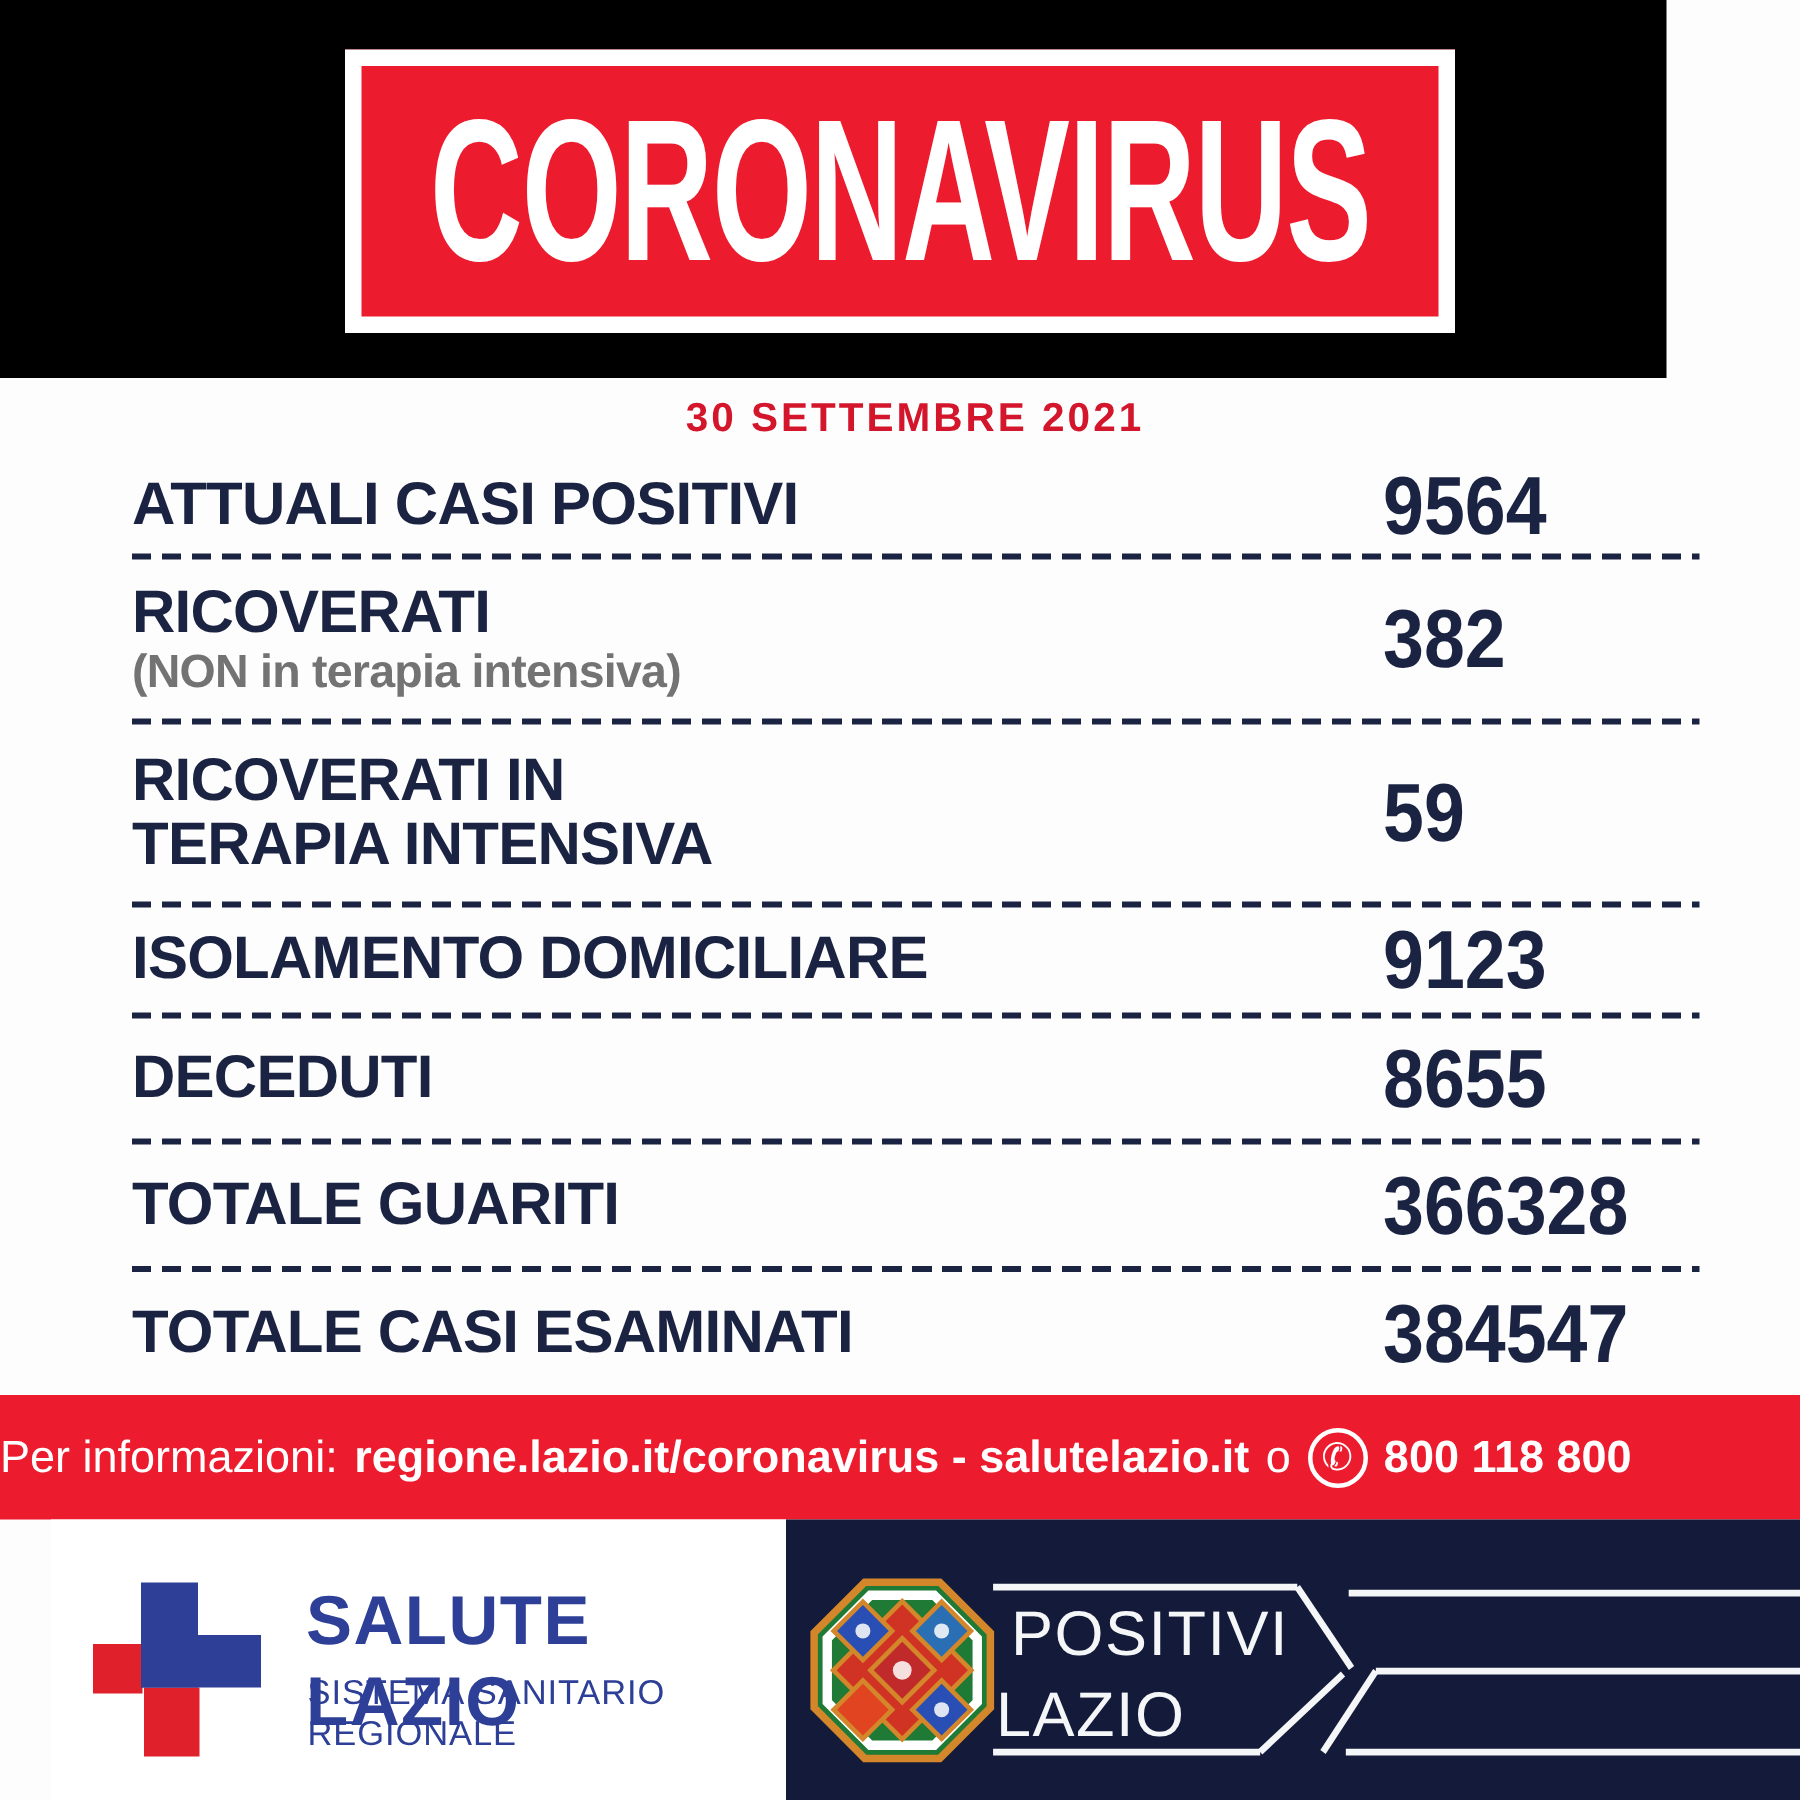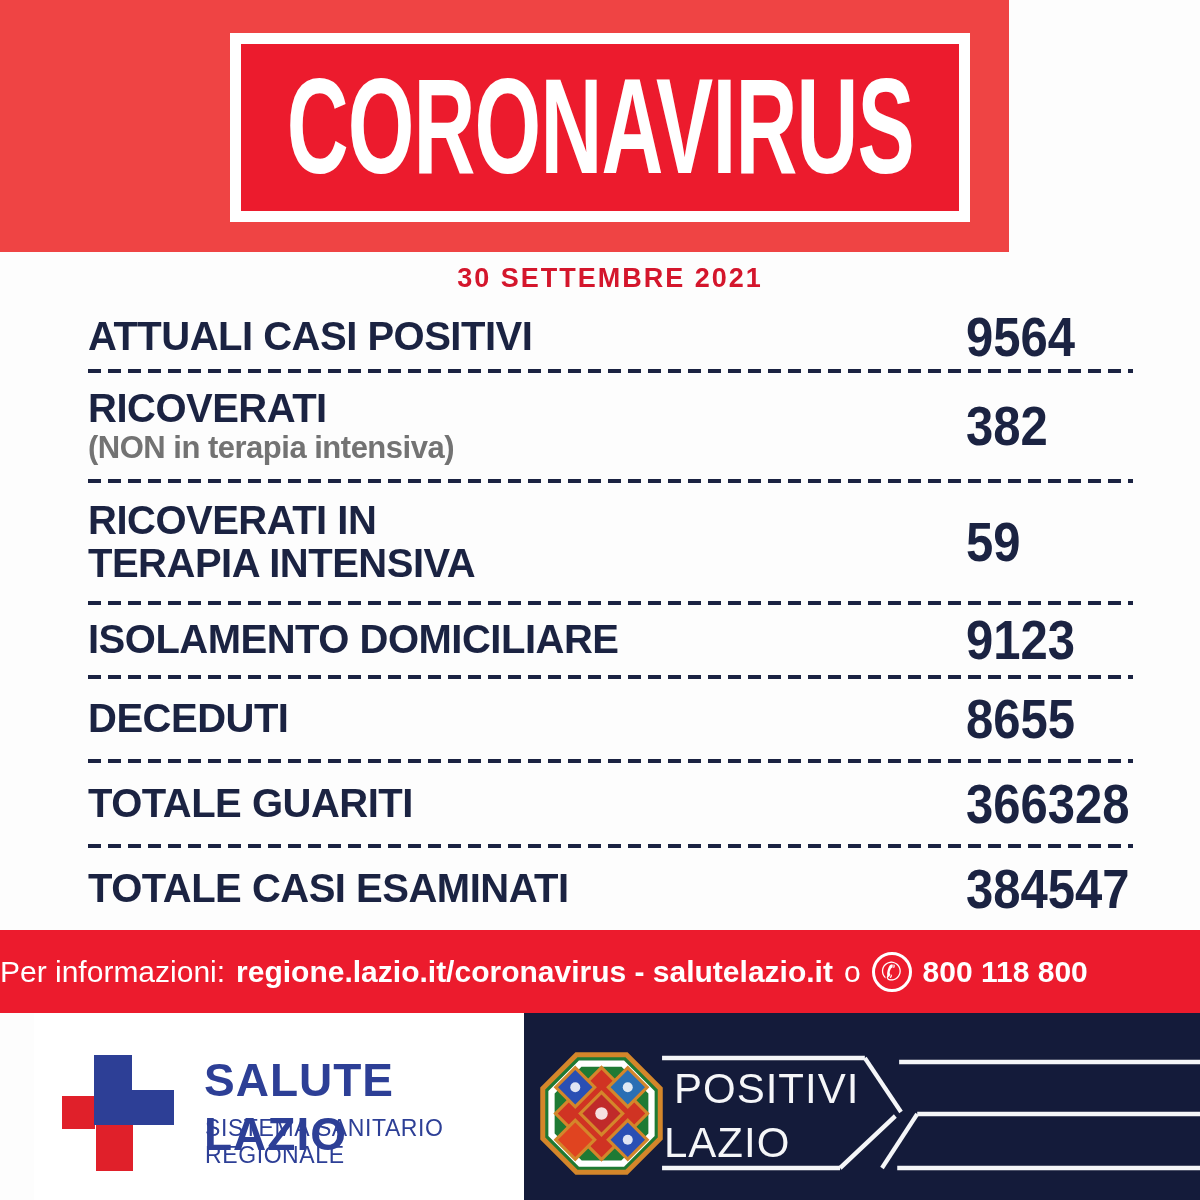--- a/index.html
+++ b/index.html
@@ -1,33 +1,33 @@
 <!DOCTYPE html>
 <html><head>
 <meta charset="utf-8">
 <style>
   html,body{margin:0;padding:0;}
   body{font-family:"Liberation Sans","DejaVu Sans",sans-serif;background:#888;}
   .canvas{position:relative;width:1200px;height:1200px;margin:0 auto;background:#fdfdfd;overflow:hidden;}
 
   
-  .banner{position:relative;width:980px;height:252px;background:#ef4444;padding-left:29px;}
+  .banner{position:relative;width:1111px;height:252px;background:#000000;}
   .title-box{position:absolute;left:230px;top:33px;width:740px;height:189px;
     border:11px solid #ffffff;box-sizing:border-box;background:#ec1b2d;
     display:flex;align-items:center;justify-content:center;}
   .title-text{display:inline-block;color:#ffffff;font-weight:800;font-size:102px;
     letter-spacing:-1px;transform:scale(0.84,1.32);white-space:nowrap;}
 
   
   .date-row{height:53px;display:flex;align-items:center;justify-content:center;background:#fdfdfd;padding-left:20px;}
   .date-text{color:#d4162c;font-weight:700;font-size:27px;letter-spacing:2px;}
 
   
   .stats{padding:0 67px 0 88px;background:#fdfdfd;}
-  .row{display:grid;grid-template-columns:834px 1fr;align-items:center;gap:44px;}
+  .row{display:grid;grid-template-columns:834px 1fr;align-items:center;}
   .row .labels{display:flex;flex-direction:column;justify-content:center;}
   .lbl{color:#1b2342;font-weight:700;font-size:40px;letter-spacing:-0.5px;line-height:1.08;}
   .sub{color:#737373;font-weight:700;font-size:31px;letter-spacing:-0.5px;line-height:1.15;}
   .val{color:#1b2342;font-weight:700;font-size:50px;transform:scale(0.98,1.1);transform-origin:left center;white-space:nowrap;}
   .divider{height:4px;background:repeating-linear-gradient(90deg,#1b2342 0 13px,transparent 13px 20px);}
   .h1r{height:64px}.h2r{height:106px}.h3r{height:118px}.h4r{height:70px}
   .h5r{height:80px}.h6r{height:81px}.h7r{height:82px}
 
   
   .info-bar{height:83px;background:#ec1b2d;display:flex;align-items:center;justify-content:flex-start;gap:11px;color:#fff;font-size:30px;}

